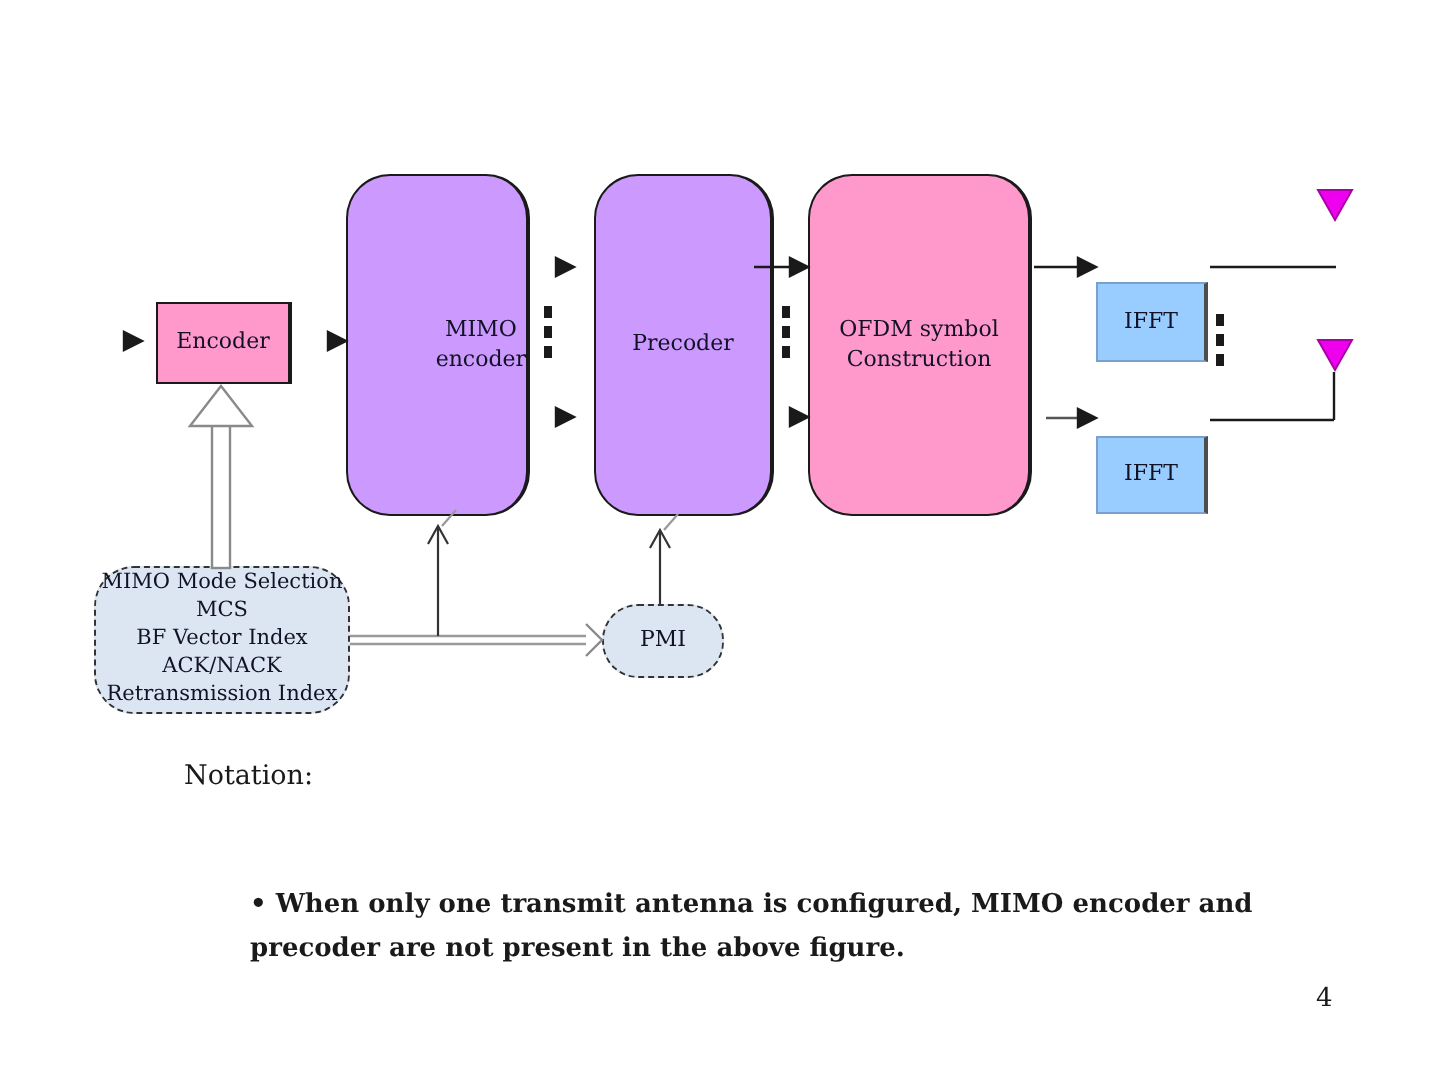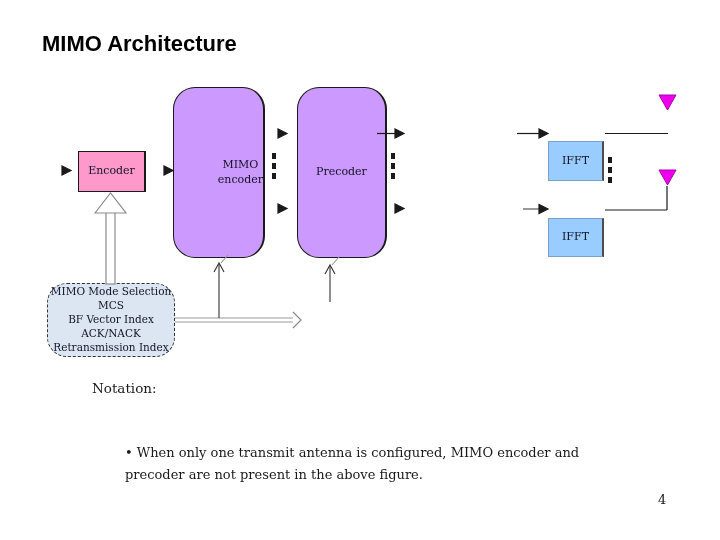--- a/index.html
+++ b/index.html
@@ -28,60 +28,66 @@
   .ofdm{left:404px;top:87px;width:112px;height:171px;}
   .ifft-top{left:548px;top:113px;width:56px;height:40px;}
   .ifft-bottom{left:548px;top:190px;width:56px;height:39px;}
   .mode-box{left:47px;top:283px;width:128px;height:74px;border-radius:20px;
     font-size:10.5px;line-height:1.32;}
   .pmi{left:301px;top:302px;width:61px;height:37px;border-radius:18px;}
   .overlay{position:absolute;left:0;top:0;pointer-events:none;}
   .notes-heading{position:absolute;left:92px;top:380px;font-size:13.5px;color:#1a1a1a;}
   .bullet-1{position:absolute;left:125px;top:413px;font-size:13px;color:#1a1a1a;}
   .bullet-2{position:absolute;left:125px;top:442px;width:515px;font-size:13px;
-    line-height:1.7;color:#1a1a1a;}
+    line-height:1.7;color:#1a1a1a;font-weight:bold;}
   .page-number{position:absolute;left:658px;top:492px;font-size:13px;color:#1a1a1a;}
 </style>
 </head>
 <body>
 
 <div class="slide">
 
-  <div class="title">MIMO Architecture</div>
 
   <div class="node pink encoder">
     <span>Encoder</span>
   </div>
 
   <div class="node purple rounded mimo-encoder">
     <span>MIMO
 encoder</span>
   </div>
 
   <div class="node purple rounded precoder">
     <span>Precoder</span>
   </div>
 
+  <div class="node pink rounded ofdm">
+    <span>OFDM symbol
+Construction</span>
+  </div>
 
   <div class="node blue ifft-top">
     <span>IFFT</span>
   </div>
 
   <div class="node blue ifft-bottom">
     <span>IFFT</span>
   </div>
 
   <div class="node ctrl mode-box">
     <span>MIMO Mode Selection
 MCS
 BF Vector Index
 ACK/NACK
 Retransmission Index</span>
   </div>
 
+  <div class="node ctrl pmi">
+    <span>PMI</span>
+  </div>
 
   <svg class="overlay" width="720" height="540" viewBox="0 0 720 540">
     <g stroke="#1a1a1a" fill="#1a1a1a" stroke-width="1.2">
 
       <polygon points="62,166 62,175 71,170.5"></polygon>
 
       <polygon points="164,166 164,175 173,170.5"></polygon>
 
       <polygon points="278,129 278,138 287,133.5"></polygon>
       <polygon points="278,204 278,213 287,208.5"></polygon>

